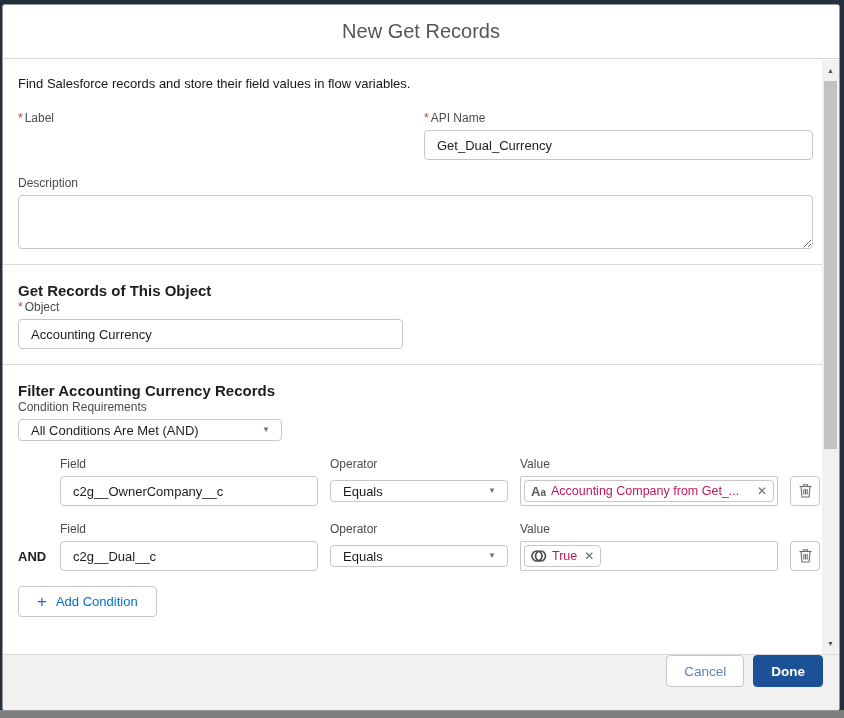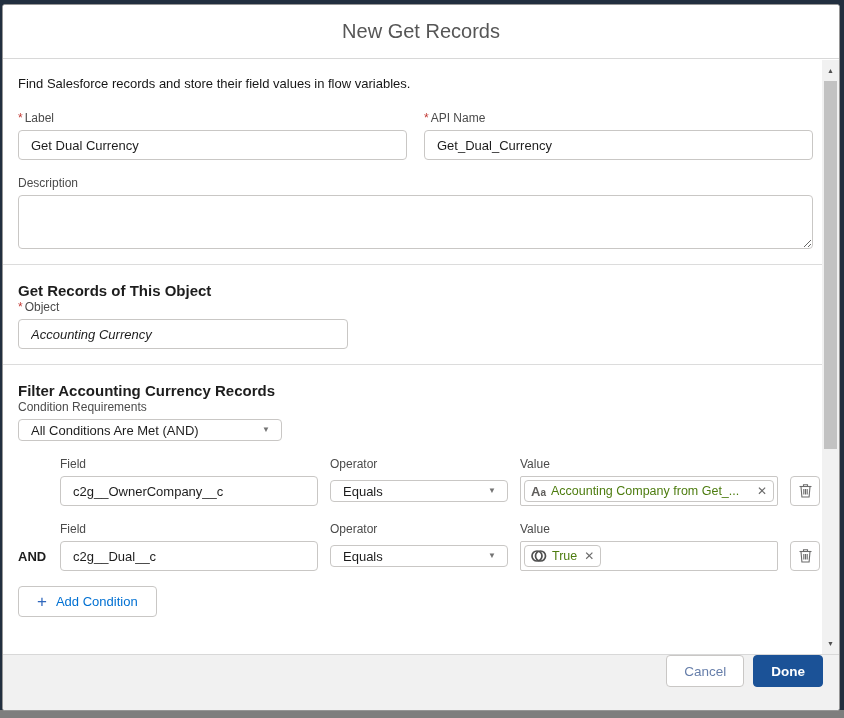--- a/index.html
+++ b/index.html
@@ -53,21 +53,21 @@
   }
   .divider {
     border: 0; border-top: 1px solid #dcdcdc;
     margin: 15px -26px 0 -15px;
   }
   .section-heading {
     font-size: 15px; font-weight: 700; color: #1d1d1d;
     margin: 17px 0 0 0;
   }
   .mt14 { margin-top: 1px; }
-  .w-half { width: 330px; font-style: italic; }
+  .w-half { width: 385px; }
   
   .combo {
     position: relative; height: 22px;
     border: 1px solid #c9c7c5; border-radius: 4px; background: #fff;
     display: flex; align-items: center;
     padding: 0 26px 0 12px; font-size: 13px; color: #1d1d1d;
     cursor: pointer;
   }
   .combo .chev {
     position: absolute; right: 11px; top: 50%; transform: translateY(-50%);
@@ -91,21 +91,21 @@
     background: #fff; display: flex; align-items: center; padding: 2px 3px;
     min-width: 0;
   }
   .pill {
     display: inline-flex; align-items: center; gap: 5px;
     border: 1px solid #c9c7c5; border-radius: 4px;
     height: 22px; padding: 0 6px; min-width: 0; background: #fff;
   }
   .pill-fill { width: 100%; }
   .pill-text {
-    color: #4d7c0f; font-size: 12.5px;
+    color: #be185d; font-size: 12.5px;
     white-space: nowrap; overflow: hidden; text-overflow: ellipsis;
     min-width: 0; flex: 0 1 auto;
   }
   .pill-fill .pill-text { flex: 1 1 auto; }
   .pill-x {
     color: #6b6b6b; font-size: 12px; line-height: 1; cursor: pointer;
     margin-left: 2px; flex: 0 0 auto;
   }
   .aa-icon { color: #5f5d5b; font-weight: 600; flex: 0 0 auto; line-height: 1; }
   .aa-icon .a1 { font-size: 13px; }
@@ -173,21 +173,20 @@
   </div>
 
   <div class="modal-body">
     <div class="content">
 
       <p class="intro">Find Salesforce records and store their field values in flow variables.</p>
 
       <div class="two-col">
         <div class="col">
           <label class="field-label"><span class="req">*</span><span>Label</span></label>
-          <input class="text-input" type="text" value="Get Dual Currency" style="">
         </div>
         <div class="col">
           <label class="field-label"><span class="req">*</span><span>API Name</span></label>
           <input class="text-input" type="text" value="Get_Dual_Currency" style="">
         </div>
       </div>
 
       <div>
         <label class="field-label">Description</label>
         <textarea class="text-input" style=""></textarea>

